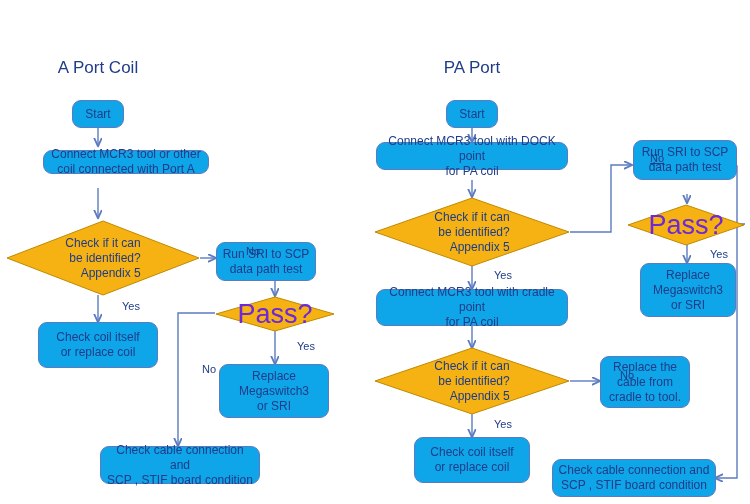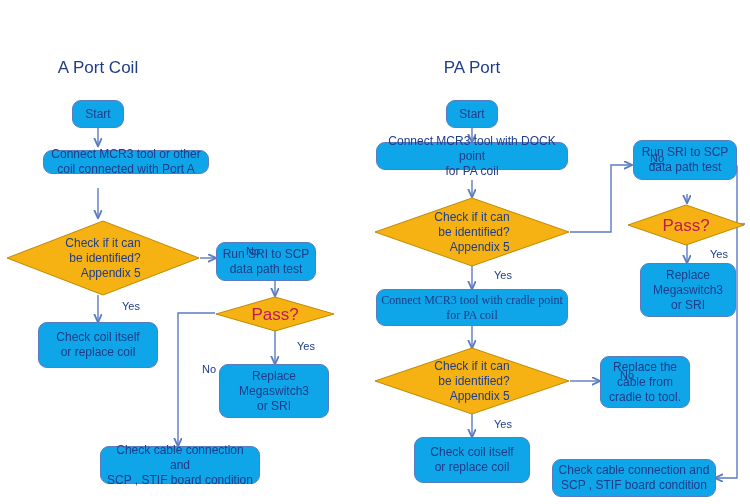--- a/index.html
+++ b/index.html
@@ -63,22 +63,22 @@
     z-index:2;
     text-align:right;
     white-space:pre-line;
   }
   .diamond .dshape{
     position:absolute;
     left:0;top:0;width:100%;height:100%;
     z-index:1;
   }
   .diamond.pass .dlabel{
-    font-size:17px;
-    color:#be185d;
+    font-size:27px;
+    color:#6d28d9;
   }
 
   .edge-label{
     position:absolute;
     font-size:11px;
     color:#1F3C88;
     white-space:nowrap;
     margin-left:44px;
   }
 </style>
@@ -218,21 +218,21 @@
     </svg>
     <span class="dlabel">Pass?</span>
   </div>
 
   <div class="node proc" style="left:640px;top:263px;width:96px;height:54px;white-space:pre-line;">
     <span>Replace
 Megaswitch3
 or SRI</span>
   </div>
 
-  <div class="node proc" style="left:376px;top:289px;width:192px;height:37px;white-space:pre-line;font-family:Liberation Serif, serif;">
+  <div class="node proc" style="left:376px;top:289px;width:192px;height:37px;white-space:pre-line;">
     <span>Connect MCR3 tool with cradle point
 for PA coil</span>
   </div>
 
   <div class="node diamond" style="left:374px;top:347px;width:196px;height:68px;">
     <svg class="dshape" viewBox="0 0 196 68" preserveAspectRatio="none">
       <polygon points="98,1 195,34 98,67 1,34" fill="#F5B212" stroke="#C08A00" stroke-width="1"></polygon>
     </svg>
     <span class="dlabel">Check if it can
 be identified?

